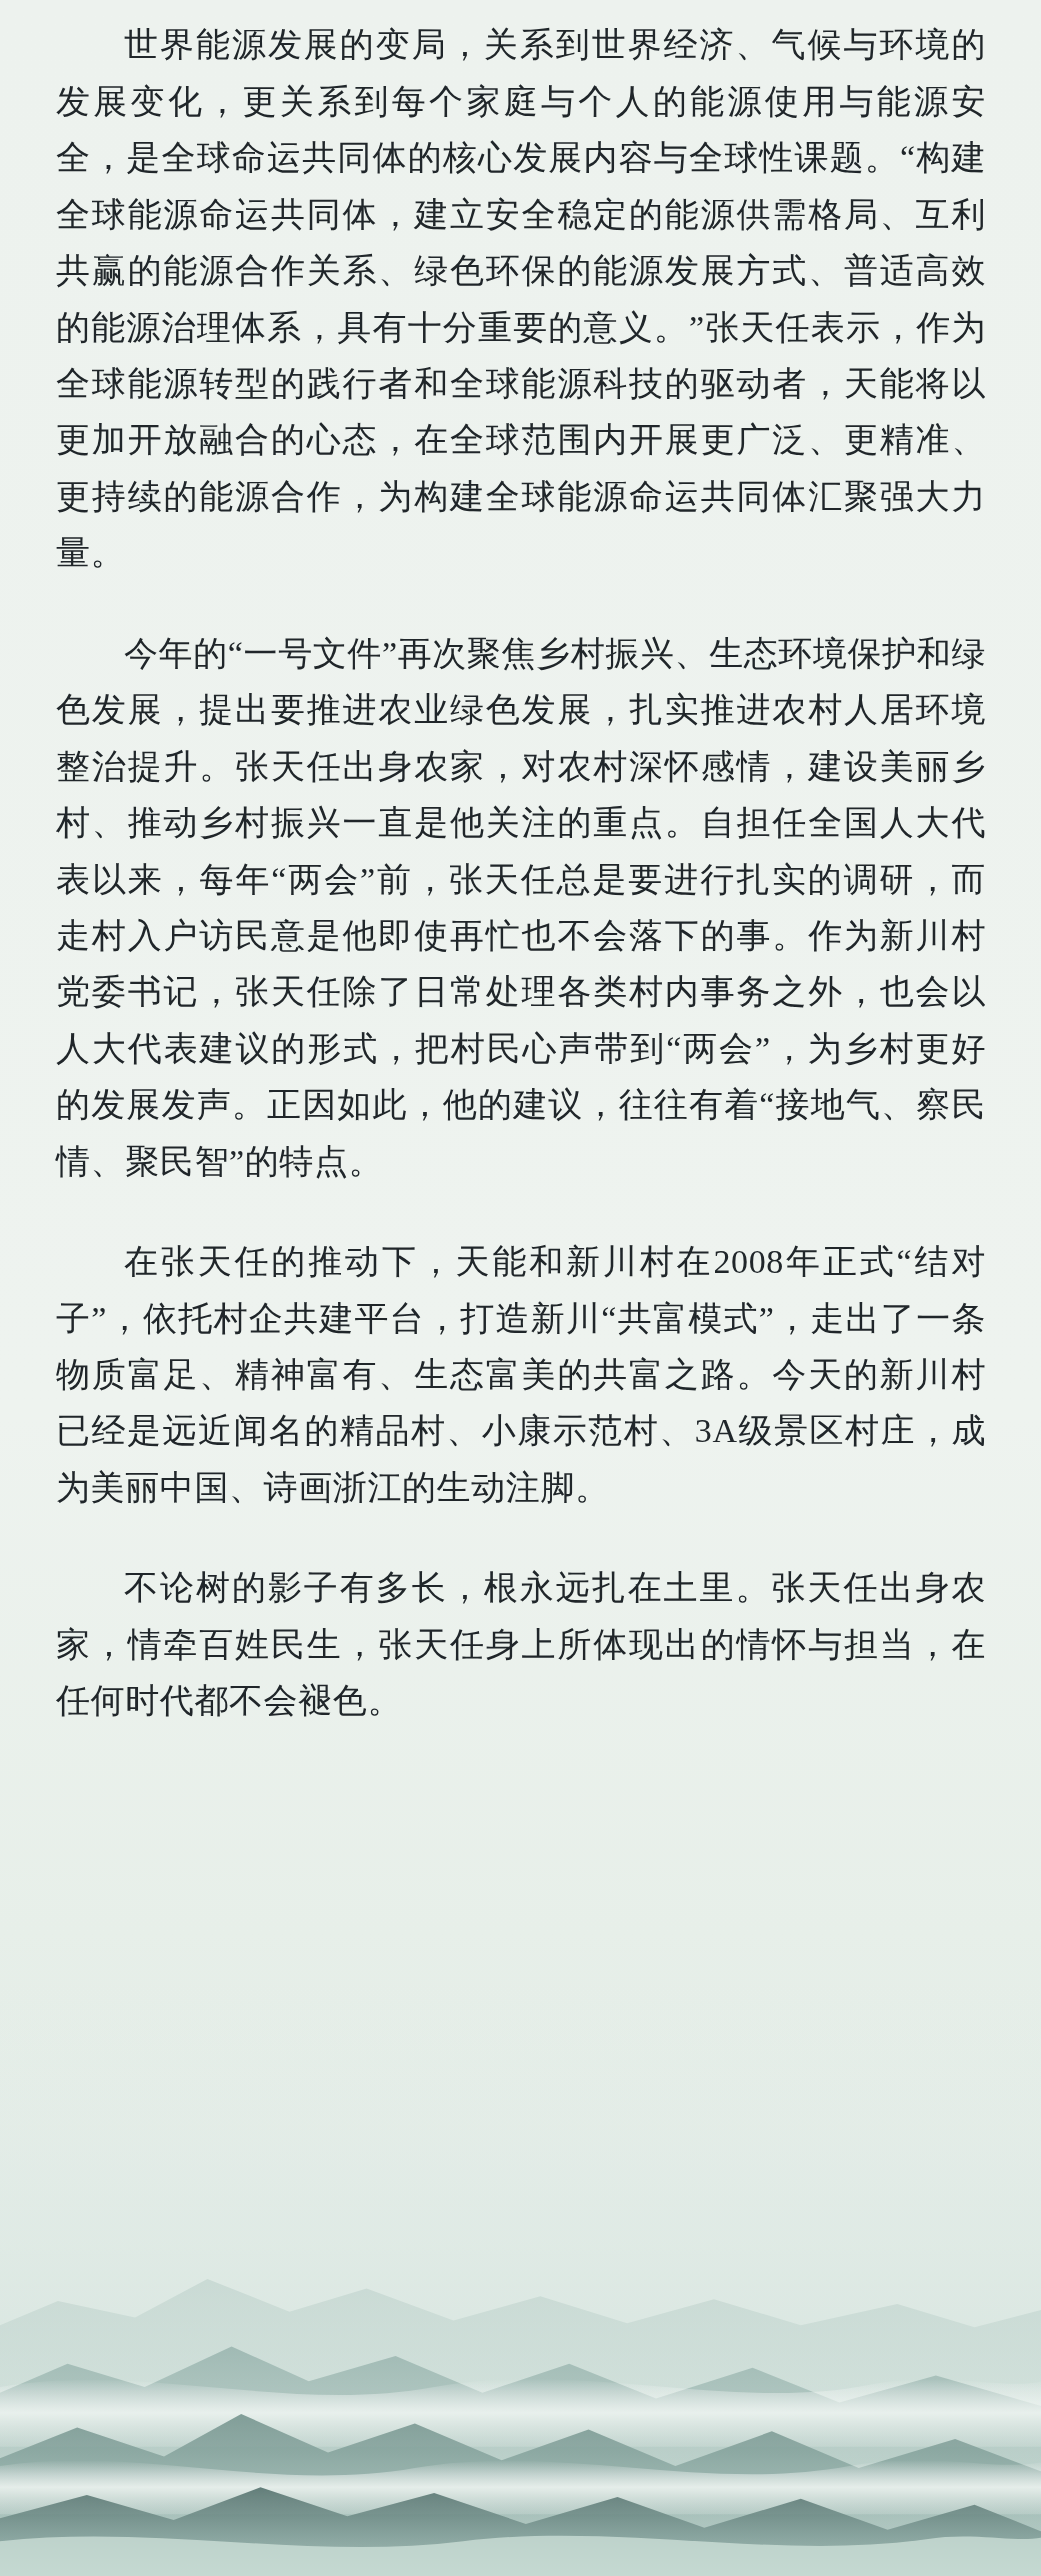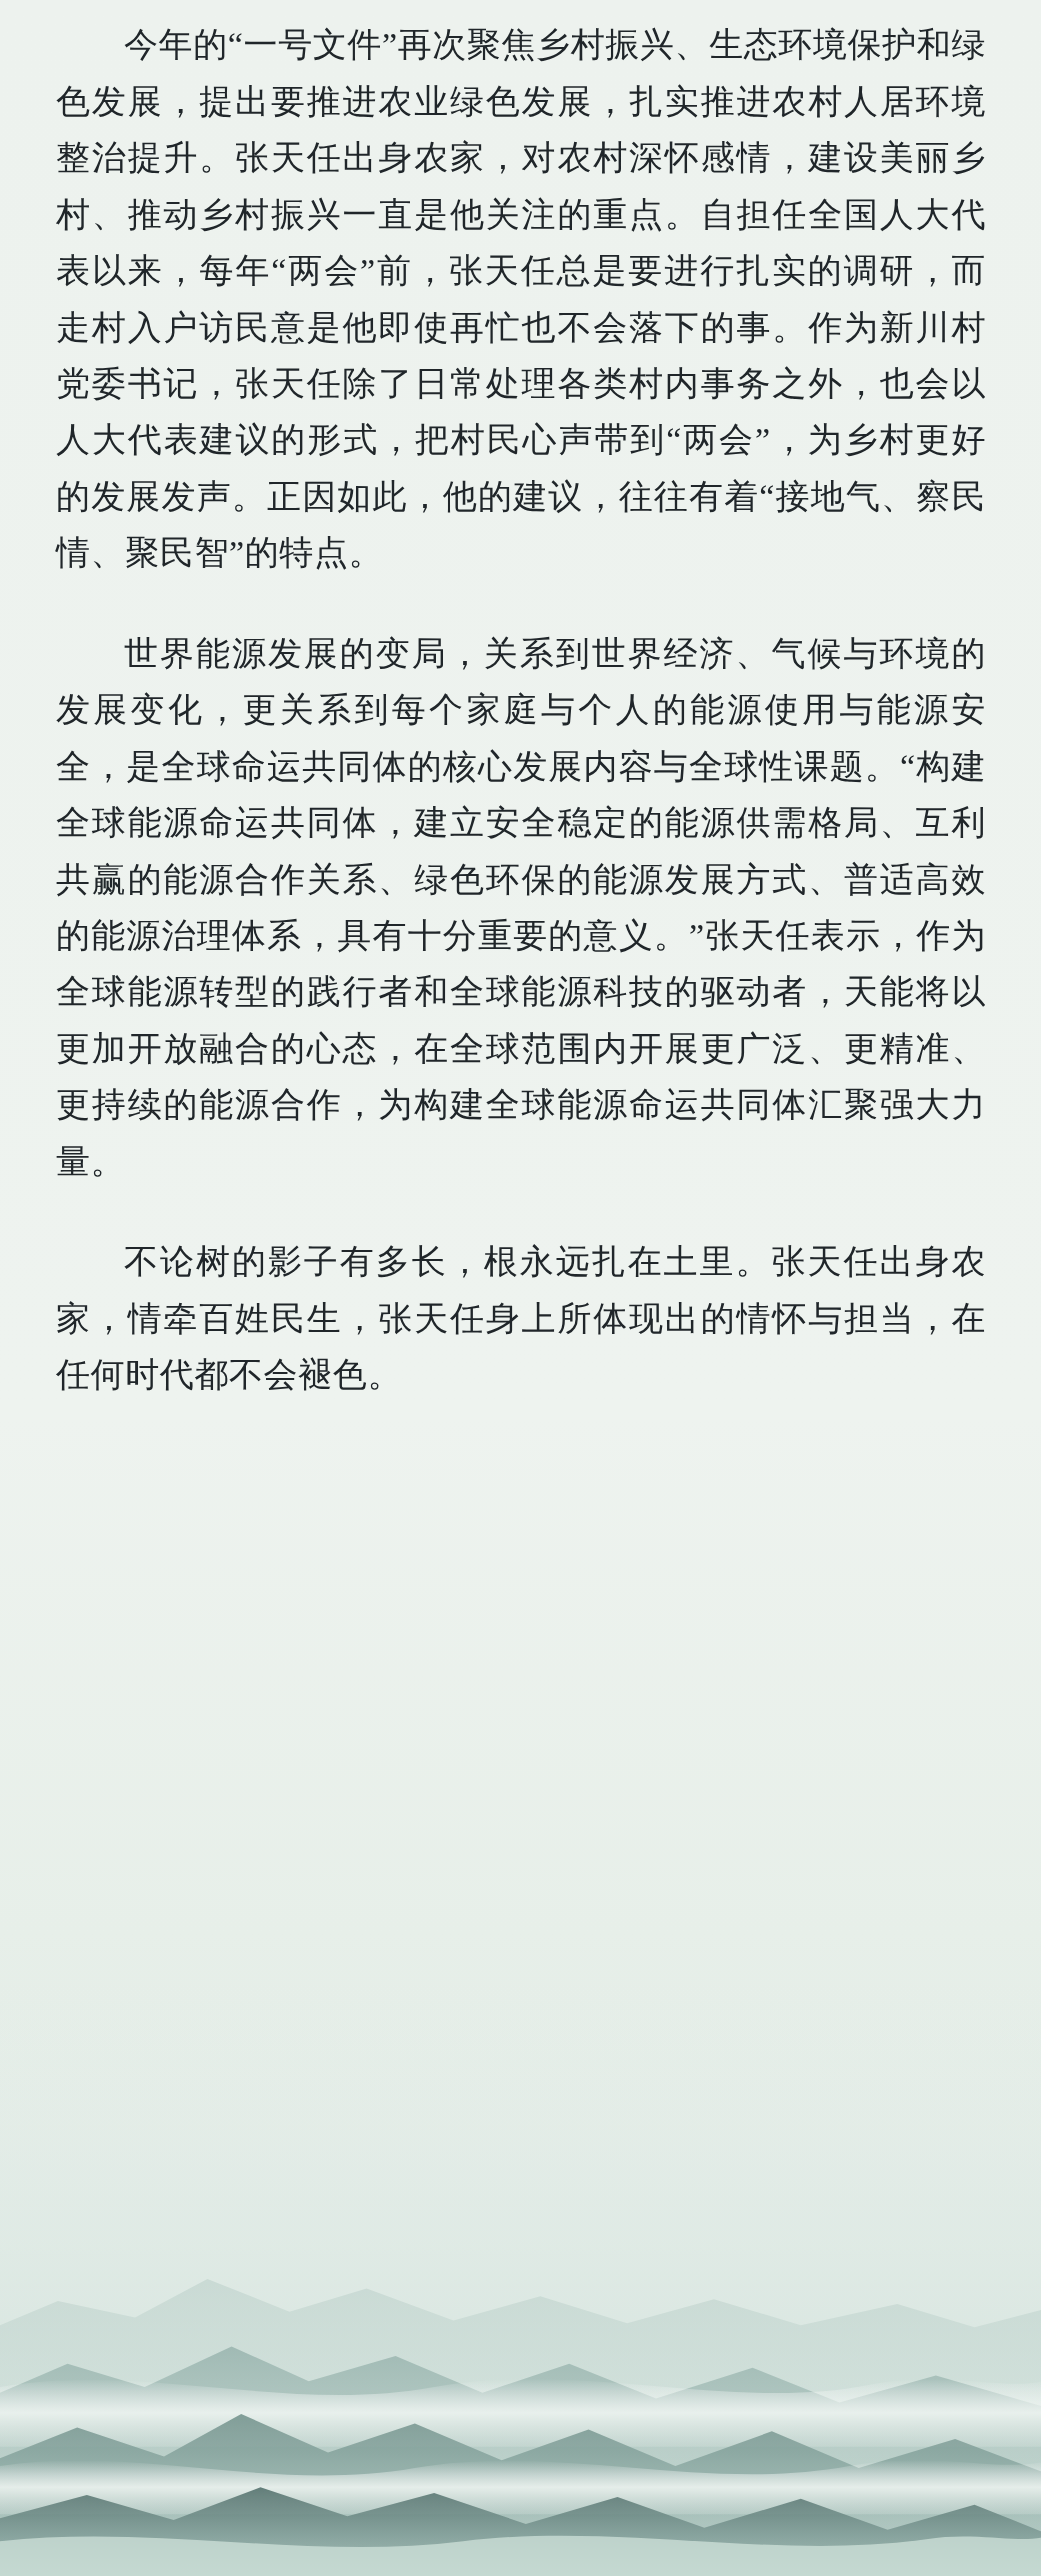--- a/index.html
+++ b/index.html
@@ -50,22 +50,23 @@
     font-weight: 400;
   }
   .para:last-child { margin-bottom: 0; }
 </style>
 </head>
 <body>
 
 <div class="page">
 
   <div class="content">
+    <p class="para">世界能源发展的变局，关系到世界经济、气候与环境的发展变化，更关系到每个家庭与个人的能源使用与能源安全，是全球命运共同体的核心发展内容与全球性课题。“构建全球能源命运共同体，建立安全稳定的能源供需格局、互利共赢的能源合作关系、绿色环保的能源发展方式、普适高效的能源治理体系，具有十分重要的意义。”张天任表示，作为全球能源转型的践行者和全球能源科技的驱动者，天能将以更加开放融合的心态，在全球范围内开展更广泛、更精准、更持续的能源合作，为构建全球能源命运共同体汇聚强大力量。</p>
     <p class="para">今年的“一号文件”再次聚焦乡村振兴、生态环境保护和绿色发展，提出要推进农业绿色发展，扎实推进农村人居环境整治提升。张天任出身农家，对农村深怀感情，建设美丽乡村、推动乡村振兴一直是他关注的重点。自担任全国人大代表以来，每年“两会”前，张天任总是要进行扎实的调研，而走村入户访民意是他即使再忙也不会落下的事。作为新川村党委书记，张天任除了日常处理各类村内事务之外，也会以人大代表建议的形式，把村民心声带到“两会”，为乡村更好的发展发声。正因如此，他的建议，往往有着“接地气、察民情、聚民智”的特点。</p>
-    <p class="para">世界能源发展的变局，关系到世界经济、气候与环境的发展变化，更关系到每个家庭与个人的能源使用与能源安全，是全球命运共同体的核心发展内容与全球性课题。“构建全球能源命运共同体，建立安全稳定的能源供需格局、互利共赢的能源合作关系、绿色环保的能源发展方式、普适高效的能源治理体系，具有十分重要的意义。”张天任表示，作为全球能源转型的践行者和全球能源科技的驱动者，天能将以更加开放融合的心态，在全球范围内开展更广泛、更精准、更持续的能源合作，为构建全球能源命运共同体汇聚强大力量。</p>
+    <p class="para">在张天任的推动下，天能和新川村在2008年正式“结对子”，依托村企共建平台，打造新川“共富模式”，走出了一条物质富足、精神富有、生态富美的共富之路。今天的新川村已经是远近闻名的精品村、小康示范村、3A级景区村庄，成为美丽中国、诗画浙江的生动注脚。</p>
     <p class="para">不论树的影子有多长，根永远扎在土里。张天任出身农家，情牵百姓民生，张天任身上所体现出的情怀与担当，在任何时代都不会褪色。</p>
   </div>
 
   <div class="art">
     <svg viewBox="0 0 1080 620" preserveAspectRatio="none" xmlns="http://www.w3.org/2000/svg">
       <defs>
         <linearGradient id="skyFade" x1="0" y1="0" x2="0" y2="1">
           <stop offset="0%" stop-color="#eaf1ec" stop-opacity="0"></stop>
           <stop offset="45%" stop-color="#dfeae5" stop-opacity="0.75"></stop>
           <stop offset="100%" stop-color="#cfe0da" stop-opacity="1"></stop>

